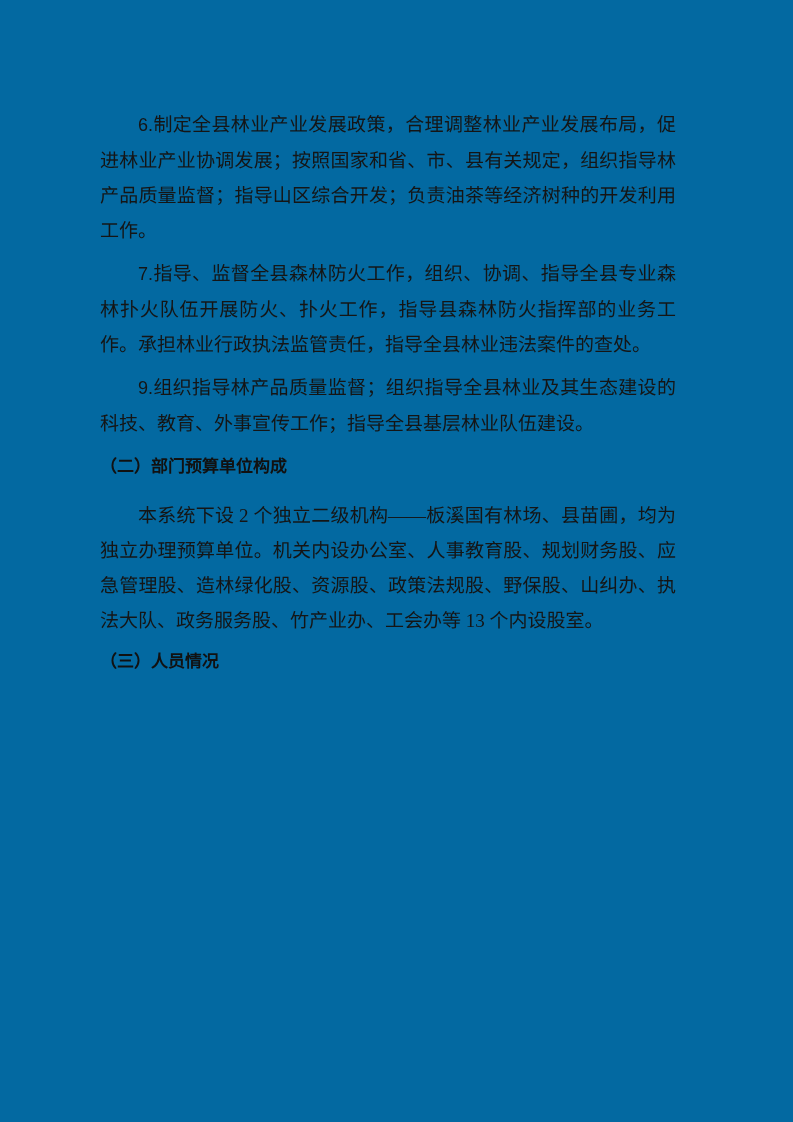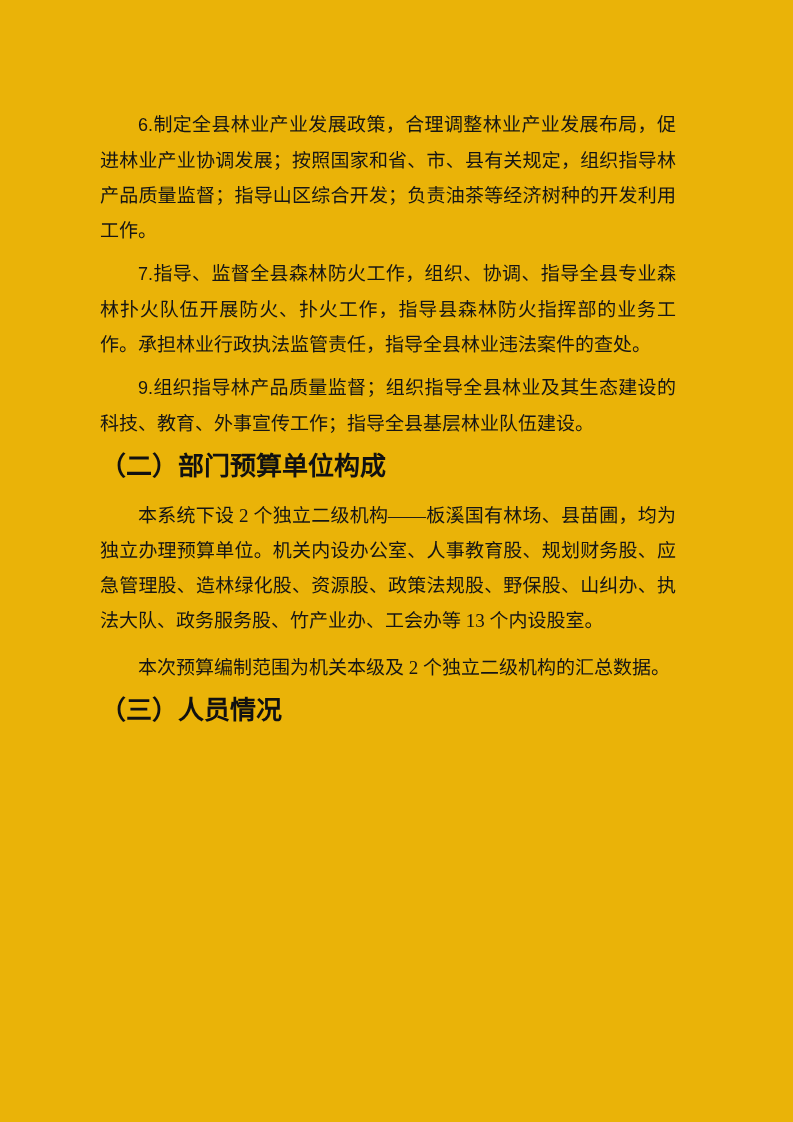--- a/index.html
+++ b/index.html
@@ -11,49 +11,49 @@
     height: 1122px;
     background: #ffffff;
     overflow: hidden;
     position: relative;
     font-family: "Liberation Serif", "DejaVu Serif", serif;
     color: #151515;
   }
   .page {
     position: absolute;
     inset: 0;
-    background: #eab308;
+    background: #0369a1;
   }
   .content {
     position: absolute;
     left: 100px;
     top: 107px;
     width: 576px;
   }
   p.para {
     margin: 0 0 8px 0;
     font-size: 19px;
     line-height: 35px;
     text-align: justify;
     text-indent: 2em;
     word-break: break-all;
   }
   p.para.no-gap {
-    margin-bottom: 12px;
+    margin-bottom: 0;
   }
   p.para.after-heading {
     margin-top: 14px;
   }
   .num {
     font-family: "Liberation Sans", "DejaVu Sans", sans-serif;
     font-size: 18px;
   }
   h3.heading {
     margin: 6px 0 8px 0;
-    font-size: 26px;
+    font-size: 17px;
     line-height: 35px;
     font-weight: bold;
     font-family: "Liberation Sans", "DejaVu Sans", sans-serif;
     color: #111111;
   }
 </style>
 </head>
 <body>
 
 <div class="page">
@@ -65,18 +65,17 @@
 
 
     <p class="para"><span class="num">9.</span><span>组织指导林产品质量监督；组织指导全县林业及其生态建设的科技、教育、外事宣传工作；指导全县基层林业队伍建设。</span></p>
 
 
 
     <h3 class="heading">（二）部门预算单位构成</h3>
 
     <p class="para after-heading no-gap">本系统下设 2 个独立二级机构——板溪国有林场、县苗圃，均为独立办理预算单位。机关内设办公室、人事教育股、规划财务股、应急管理股、造林绿化股、资源股、政策法规股、野保股、山纠办、执法大队、政务服务股、竹产业办、工会办等 13 个内设股室。</p>
 
-    <p class="para">本次预算编制范围为机关本级及 2 个独立二级机构的汇总数据。</p>
 
     <h3 class="heading">（三）人员情况</h3>
 
   </div>
 </div>
 
 </body></html>

